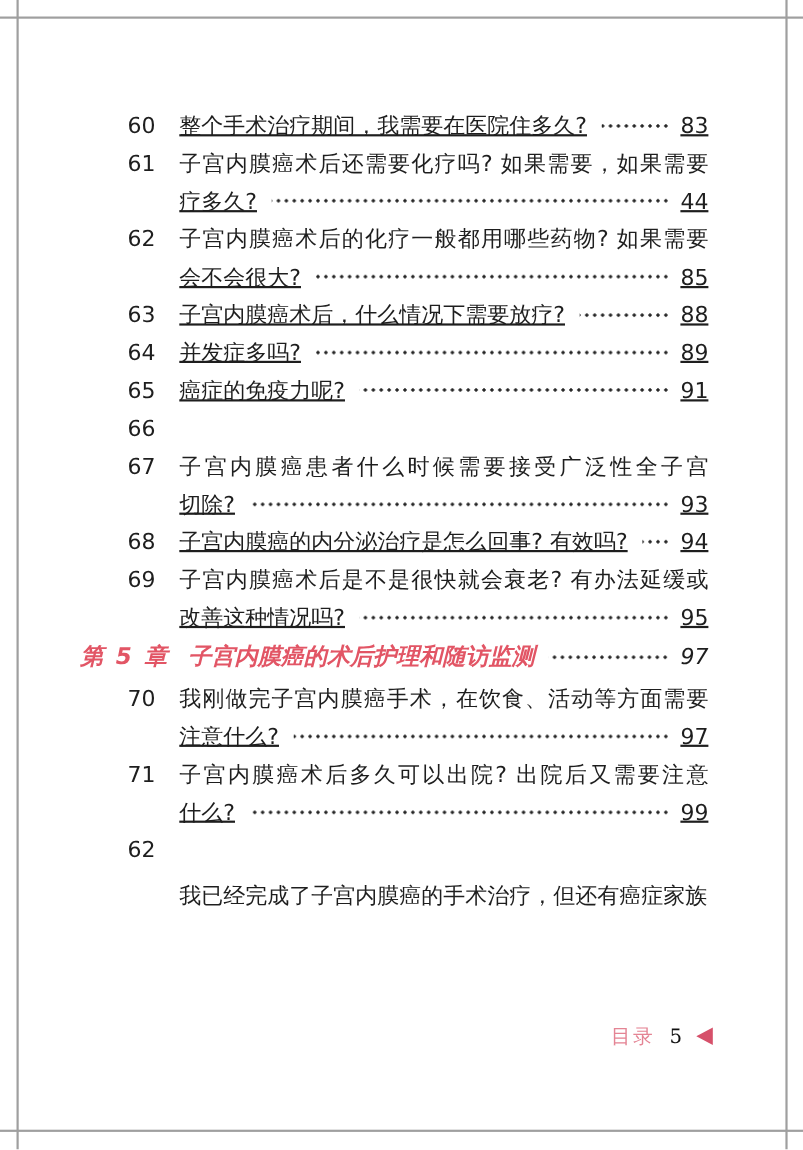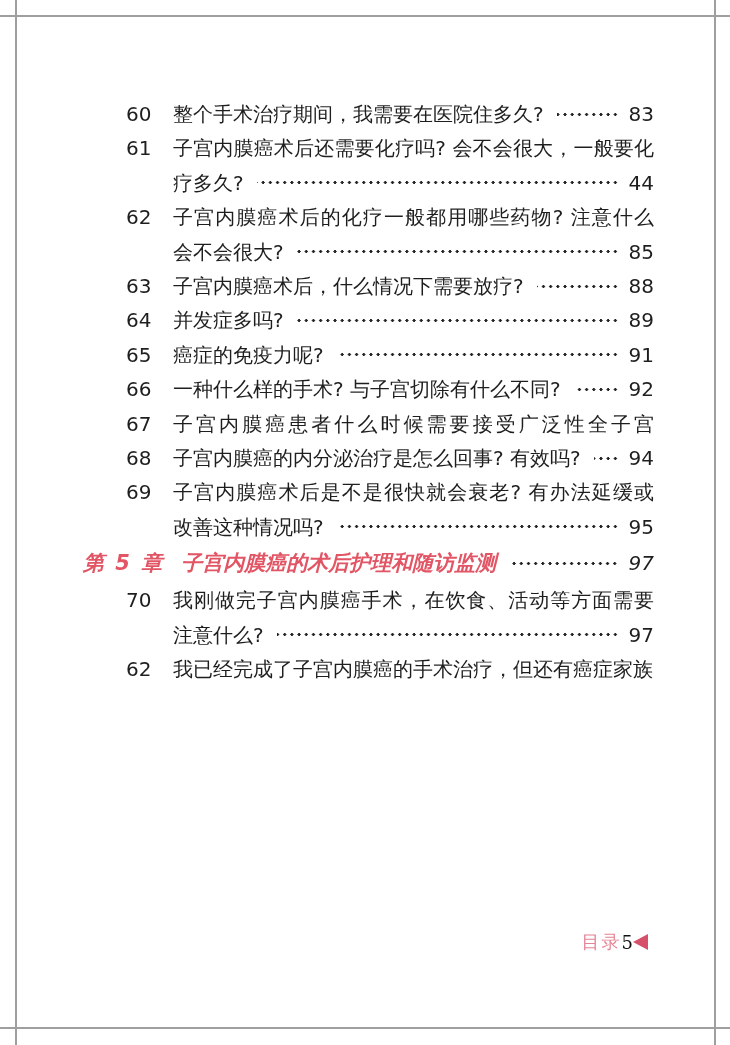--- a/index.html
+++ b/index.html
@@ -23,39 +23,39 @@
   .trim.v { width: 1.5px; top: 0; height: 1045px; }
   .trim.h { height: 1.5px; left: 0; width: 730px; }
   #trim-left   { left: 15px; }
   #trim-right  { left: 714px; }
   #trim-top    { top: 15px; }
   #trim-bottom { top: 1027px; }
 
   
   .toc {
     position: absolute;
-    left: 126px; top: 97px;
+    left: 116px; top: 97px;
     width: 528px;
     font-size: 20px;
   }
   .row.entry { display: flex; }
   .num {
     width: 47px; flex: none;
     height: 34.4px; line-height: 34.4px;
   }
   .lines { flex: 1; min-width: 0; }
   .line { height: 34.4px; line-height: 34.4px; }
   .line.stretch {
     text-align: justify;
     text-align-last: justify;
     overflow: hidden;
   }
-  .line.final { display: flex; align-items: stretch; }
+  .line.final { display: flex; align-items: stretch; text-decoration: underline; }
   .line.final .txt { white-space: nowrap; }
-  .line.plain { white-space: nowrap; }
+  .line.plain { white-space: nowrap; margin-top: 42px; }
   .leader {
     flex: 1; min-width: 14px;
     margin: 0 10px 0 13px;
     background-image: radial-gradient(circle, #242424 1.3px, transparent 1.7px);
     background-size: 7.2px 7.2px;
     background-repeat: repeat-x;
     background-position: right center;
   }
   .pg { flex: none; }
 
@@ -75,20 +75,21 @@
     color: var(--ink);
     font-weight: normal;
     font-size: 20px;
   }
 
   
   .footer {
     position: absolute;
     top: 931px; right: 82px;
     display: flex; align-items: center;
+    gap: 13px;
     height: 22px;
   }
   .footer .sec { color: var(--footer-label); font-size: 18px; letter-spacing: 2px; }
   .footer .no  { font-family: "DejaVu Serif", serif; font-size: 18px; color: #111111; }
   .tri {
     width: 0; height: 0;
     border-top: 8px solid transparent;
     border-bottom: 8px solid transparent;
     border-right: 15px solid var(--marker);
   }
@@ -108,32 +109,32 @@
         <div class="line final">
           <span class="txt">整个手术治疗期间，我需要在医院住多久?</span>
           <span class="leader"></span>
           <span class="pg">83</span>
         </div>
       </div>
     </div>
     <div class="row entry">
       <span class="num">61</span>
       <div class="lines">
-        <div class="line stretch">子宫内膜癌术后还需要化疗吗? 会不会很大，一般要化</div>
+        <div class="line stretch">子宫内膜癌术后还需要化疗吗? 如果需要，如果需要</div>
         <div class="line final">
           <span class="txt">疗多久?</span>
           <span class="leader"></span>
           <span class="pg">44</span>
         </div>
       </div>
     </div>
     <div class="row entry">
       <span class="num">62</span>
       <div class="lines">
-        <div class="line stretch">子宫内膜癌术后的化疗一般都用哪些药物? 注意什么</div>
+        <div class="line stretch">子宫内膜癌术后的化疗一般都用哪些药物? 如果需要</div>
         <div class="line final">
           <span class="txt">会不会很大?</span>
           <span class="leader"></span>
           <span class="pg">85</span>
         </div>
       </div>
     </div>
     <div class="row entry">
       <span class="num">63</span>
       <div class="lines">
@@ -160,31 +161,31 @@
         <div class="line final">
           <span class="txt">癌症的免疫力呢?</span>
           <span class="leader"></span>
           <span class="pg">91</span>
         </div>
       </div>
     </div>
     <div class="row entry">
       <span class="num">66</span>
       <div class="lines">
-        <div class="line final">
-          <span class="txt">一种什么样的手术? 与子宫切除有什么不同?</span>
-          <span class="leader"></span>
-          <span class="pg">92</span>
-        </div>
       </div>
     </div>
     <div class="row entry">
       <span class="num">67</span>
       <div class="lines">
         <div class="line stretch">子宫内膜癌患者什么时候需要接受广泛性全子宫</div>
+        <div class="line final">
+          <span class="txt">切除?</span>
+          <span class="leader"></span>
+          <span class="pg">93</span>
+        </div>
       </div>
     </div>
     <div class="row entry">
       <span class="num">68</span>
       <div class="lines">
         <div class="line final">
           <span class="txt">子宫内膜癌的内分泌治疗是怎么回事? 有效吗?</span>
           <span class="leader"></span>
           <span class="pg">94</span>
         </div>
@@ -212,20 +213,31 @@
       <div class="lines">
         <div class="line stretch">我刚做完子宫内膜癌手术，在饮食、活动等方面需要</div>
         <div class="line final">
           <span class="txt">注意什么?</span>
           <span class="leader"></span>
           <span class="pg">97</span>
         </div>
       </div>
     </div>
     <div class="row entry">
+      <span class="num">71</span>
+      <div class="lines">
+        <div class="line stretch">子宫内膜癌术后多久可以出院? 出院后又需要注意</div>
+        <div class="line final">
+          <span class="txt">什么?</span>
+          <span class="leader"></span>
+          <span class="pg">99</span>
+        </div>
+      </div>
+    </div>
+    <div class="row entry">
       <span class="num">62</span>
       <div class="lines">
         <div class="line plain">我已经完成了子宫内膜癌的手术治疗，但还有癌症家族</div>
       </div>
     </div>
   </div>
 
 <div class="footer">
   <span class="sec">目录</span>
   <span class="no">5</span>

